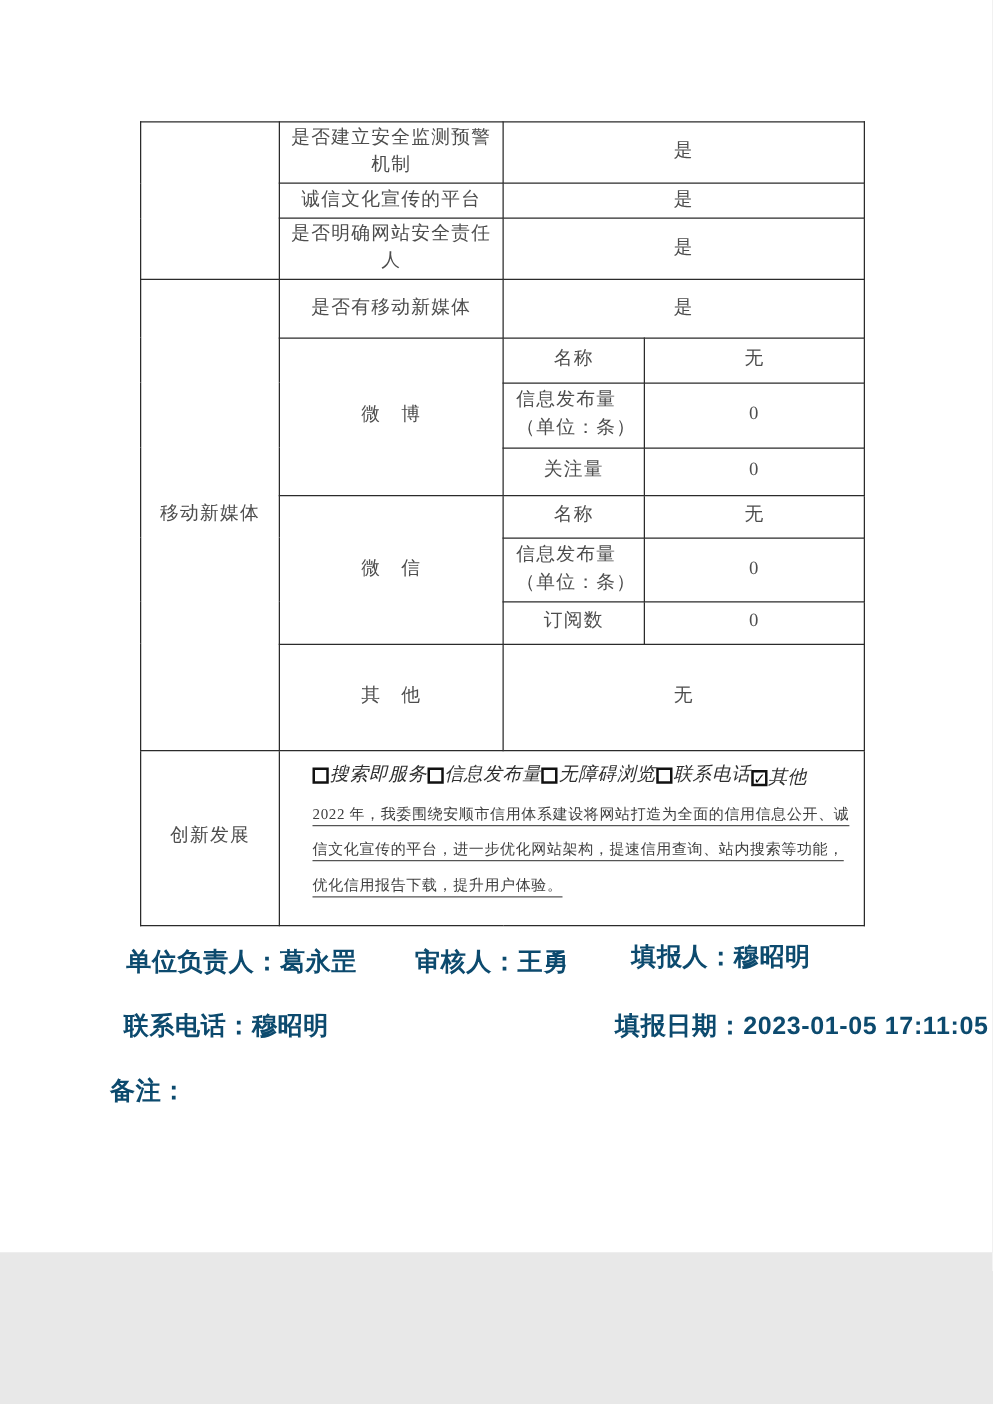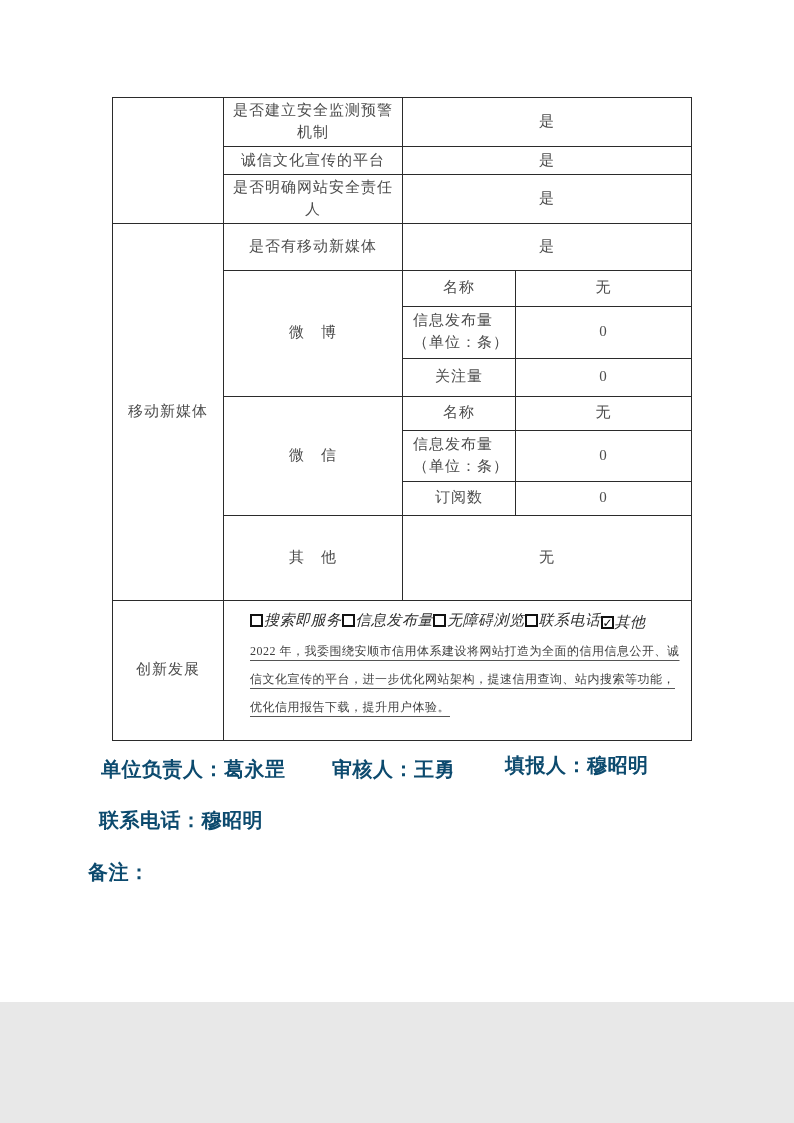--- a/index.html
+++ b/index.html
@@ -193,18 +193,19 @@
       </td>
     </tr>
   </tbody>
     </table>
 
   <div class="sig" style="left:101px; top:756px;"><span>单位负责人：</span><span>葛永罡</span></div>
   <div class="sig" style="left:332px; top:756px;"><span>审核人：</span><span>王勇</span></div>
   <div class="sig" style="left:505px; top:752px;"><span>填报人：</span><span>穆昭明</span></div>
 
   <div class="sig" style="left:99px; top:807px;"><span>联系电话：</span><span>穆昭明</span></div>
+  <div class="sig" style="left:492px; top:807px;"><span>填报日期：</span><span>2023-01-05 17:11:05</span></div>
 
   <div class="sig" style="left:88px; top:859px;"><span>备注：</span></div>
 
   <div class="page-num">3</div>
 
 </div>
 
 </body></html>

